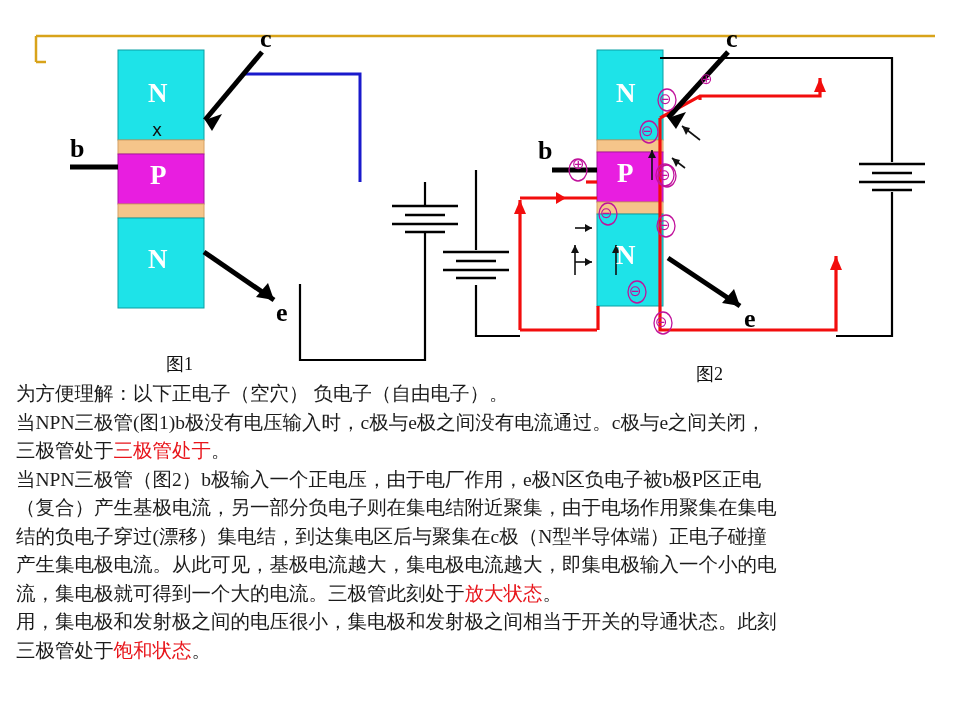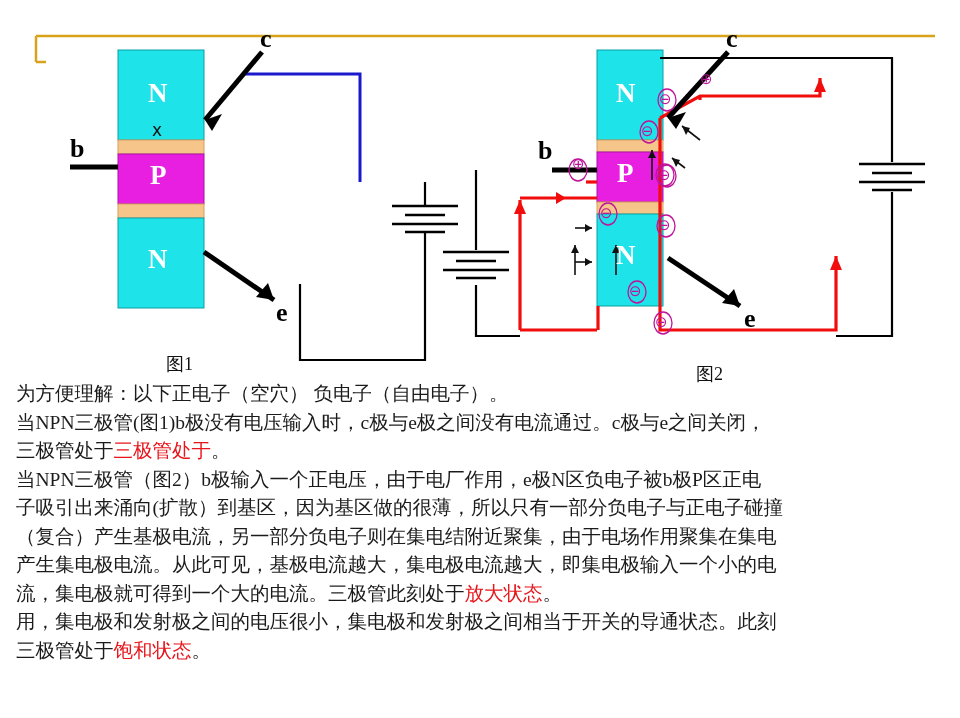--- a/index.html
+++ b/index.html
@@ -210,20 +210,20 @@
   <div class="sign" style="left:655px;top:313px;">⊖</div>
 
   <div class="figlabel" style="left:166px;top:352px;">图1</div>
   <div class="figlabel" style="left:672px;top:362px;margin-left:24px;">图2</div>
 
   <div class="txtblock">
       <div class="line"><span>为方便理解：以下正电子（空穴）     负电子（自由电子）。</span></div>
       <div class="line"><span>当NPN三极管(图1)b极没有电压输入时，c极与e极之间没有电流通过。c极与e之间关闭，</span></div>
       <div class="line"><span>三极管处于</span><span class="red">三极管处于</span><span>。</span></div>
       <div class="line"><span>当NPN三极管（图2）b极输入一个正电压，由于电厂作用，e极N区负电子被b极P区正电</span></div>
-      <div class="line"><span>子吸引出来涌向(扩散）到基区，因为基区做的很薄，所以只有一部分负电子与正电子碰撞</span></div>
       <div class="line"><span>（复合）产生基极电流，另一部分负电子则在集电结附近聚集，由于电场作用聚集在集电</span></div>
+      <div class="line"><span>结的负电子穿过(漂移）集电结，到达集电区后与聚集在c极（N型半导体端）正电子碰撞</span></div>
       <div class="line"><span>产生集电极电流。从此可见，基极电流越大，集电极电流越大，即集电极输入一个小的电</span></div>
       <div class="line"><span>流，集电极就可得到一个大的电流。三极管此刻处于</span><span class="red">放大状态</span><span>。</span></div>
       <div class="line"><span>用，集电极和发射极之间的电压很小，集电极和发射极之间相当于开关的导通状态。此刻</span></div>
       <div class="line"><span>三极管处于</span><span class="red">饱和状态</span><span>。</span></div>
     </div>
 </div>
 
 </body></html>

